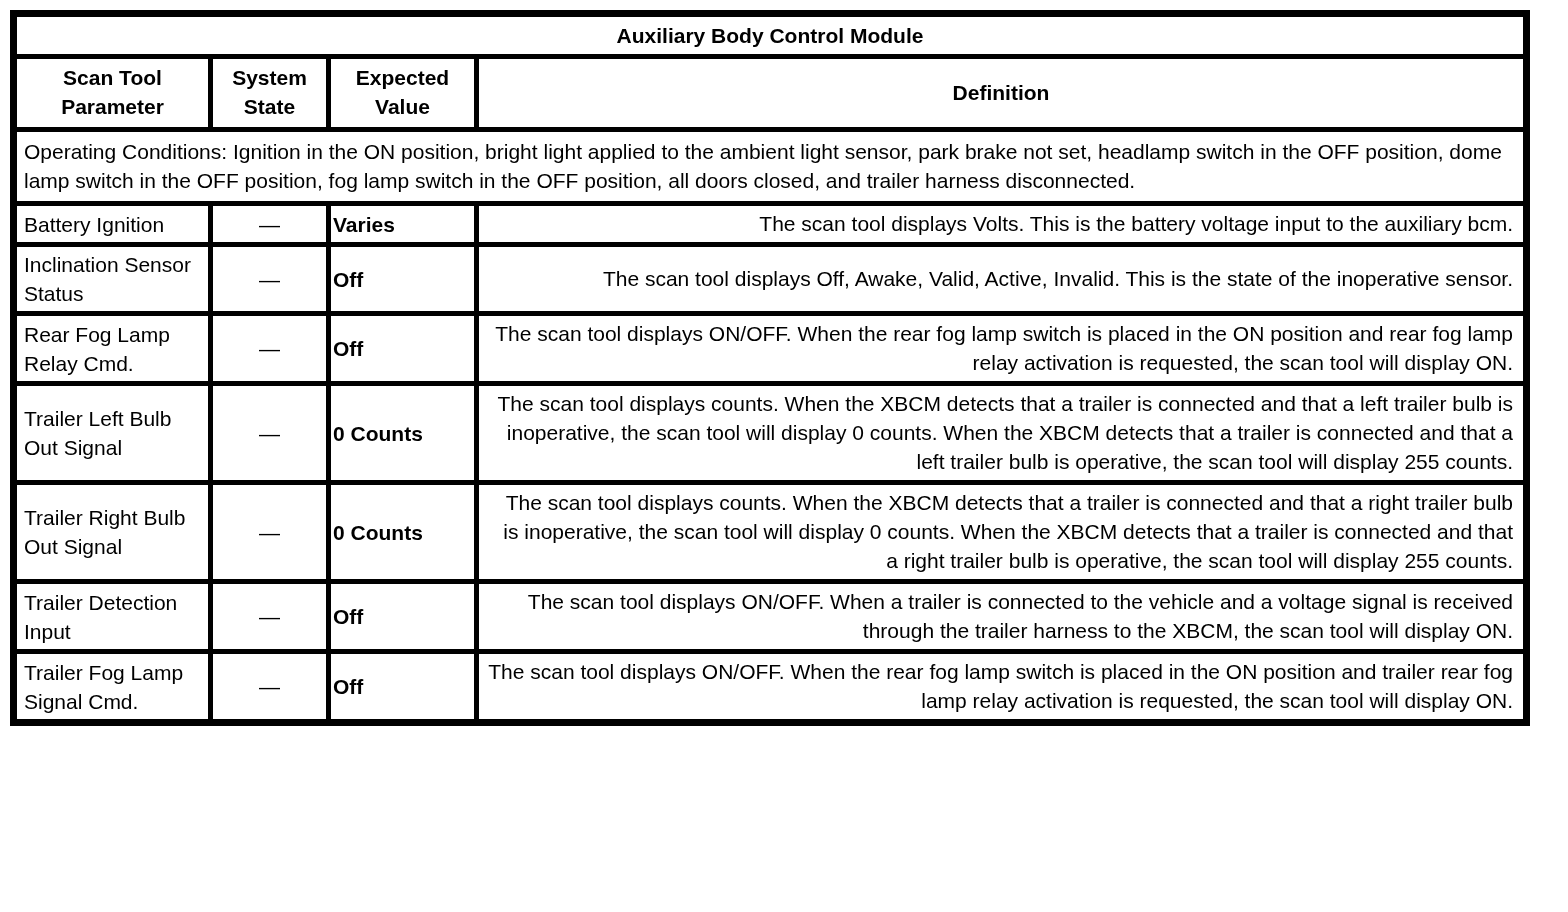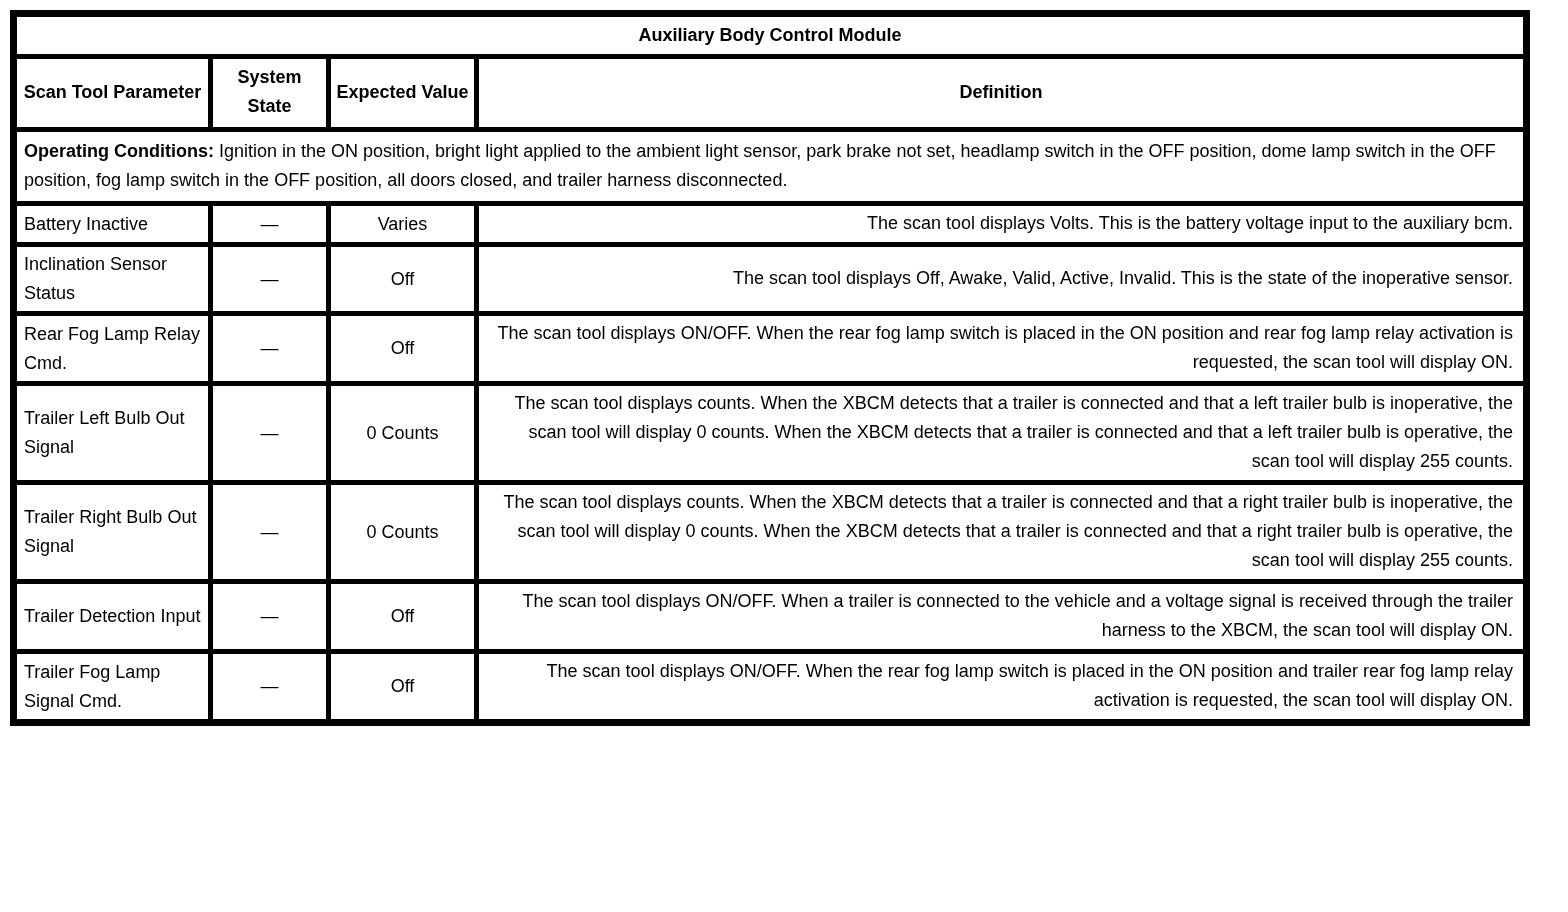--- a/index.html
+++ b/index.html
@@ -16,21 +16,21 @@
     left: 10px;
     top: 10px;
     width: 1520px;
     border-collapse: collapse;
     table-layout: fixed;
     border: 7px solid #000;
   }
   .doc-table td, .doc-table th {
     border: 5px solid #000;
     background: #ffffff;
-    font-size: 18px;
+    font-size: 21px;
     line-height: 29px;
     vertical-align: middle;
     overflow: hidden;
   }
   .title-cell {
     font-weight: bold;
     font-size: 22px;
     text-align: center;
     padding: 4px 6px;
   }
@@ -40,33 +40,34 @@
     line-height: 27px;
     text-align: center;
     vertical-align: bottom;
     padding: 4px 4px 6px 4px;
   }
   .opcond-cell {
     text-align: left;
     padding: 5px 9px 6px 7px;
   }
   .opcond-label {
-    font-weight: bold;
+    font-weight: normal;
   }
   .param-cell {
     text-align: left;
     padding: 3px 4px 3px 7px;
   }
   .state-cell {
     text-align: center;
     padding: 3px 2px;
   }
   .value-cell {
-    text-align: center;
+    text-align: left;
     padding: 3px 2px;
+    font-weight: bold;
   }
   .def-cell {
     text-align: right;
     padding: 3px 10px 4px 8px;
   }
 </style>
 </head>
 <body>
 
 <table class="doc-table">
@@ -84,21 +85,21 @@
       <th class="head-cell">Scan Tool Parameter</th>
       <th class="head-cell">System State</th>
       <th class="head-cell">Expected Value</th>
       <th class="head-cell">Definition</th>
     </tr>
     <tr>
       <td class="opcond-cell" colspan="4"><span class="opcond-label">Operating Conditions:</span><span> Ignition in the ON position, bright light applied to the ambient light sensor, park brake not set, headlamp switch in the OFF position, dome lamp switch in the OFF position, fog lamp switch in the OFF position, all doors closed, and trailer harness disconnected.</span></td>
     </tr>
 
     <tr>
-      <td class="param-cell">Battery Inactive</td>
+      <td class="param-cell">Battery Ignition</td>
       <td class="state-cell">—</td>
       <td class="value-cell">Varies</td>
       <td class="def-cell">The scan tool displays Volts. This is the battery voltage input to the auxiliary bcm.</td>
     </tr>
     <tr>
       <td class="param-cell">Inclination Sensor Status</td>
       <td class="state-cell">—</td>
       <td class="value-cell">Off</td>
       <td class="def-cell">The scan tool displays Off, Awake, Valid, Active, Invalid. This is the state of the inoperative sensor.</td>
     </tr>

